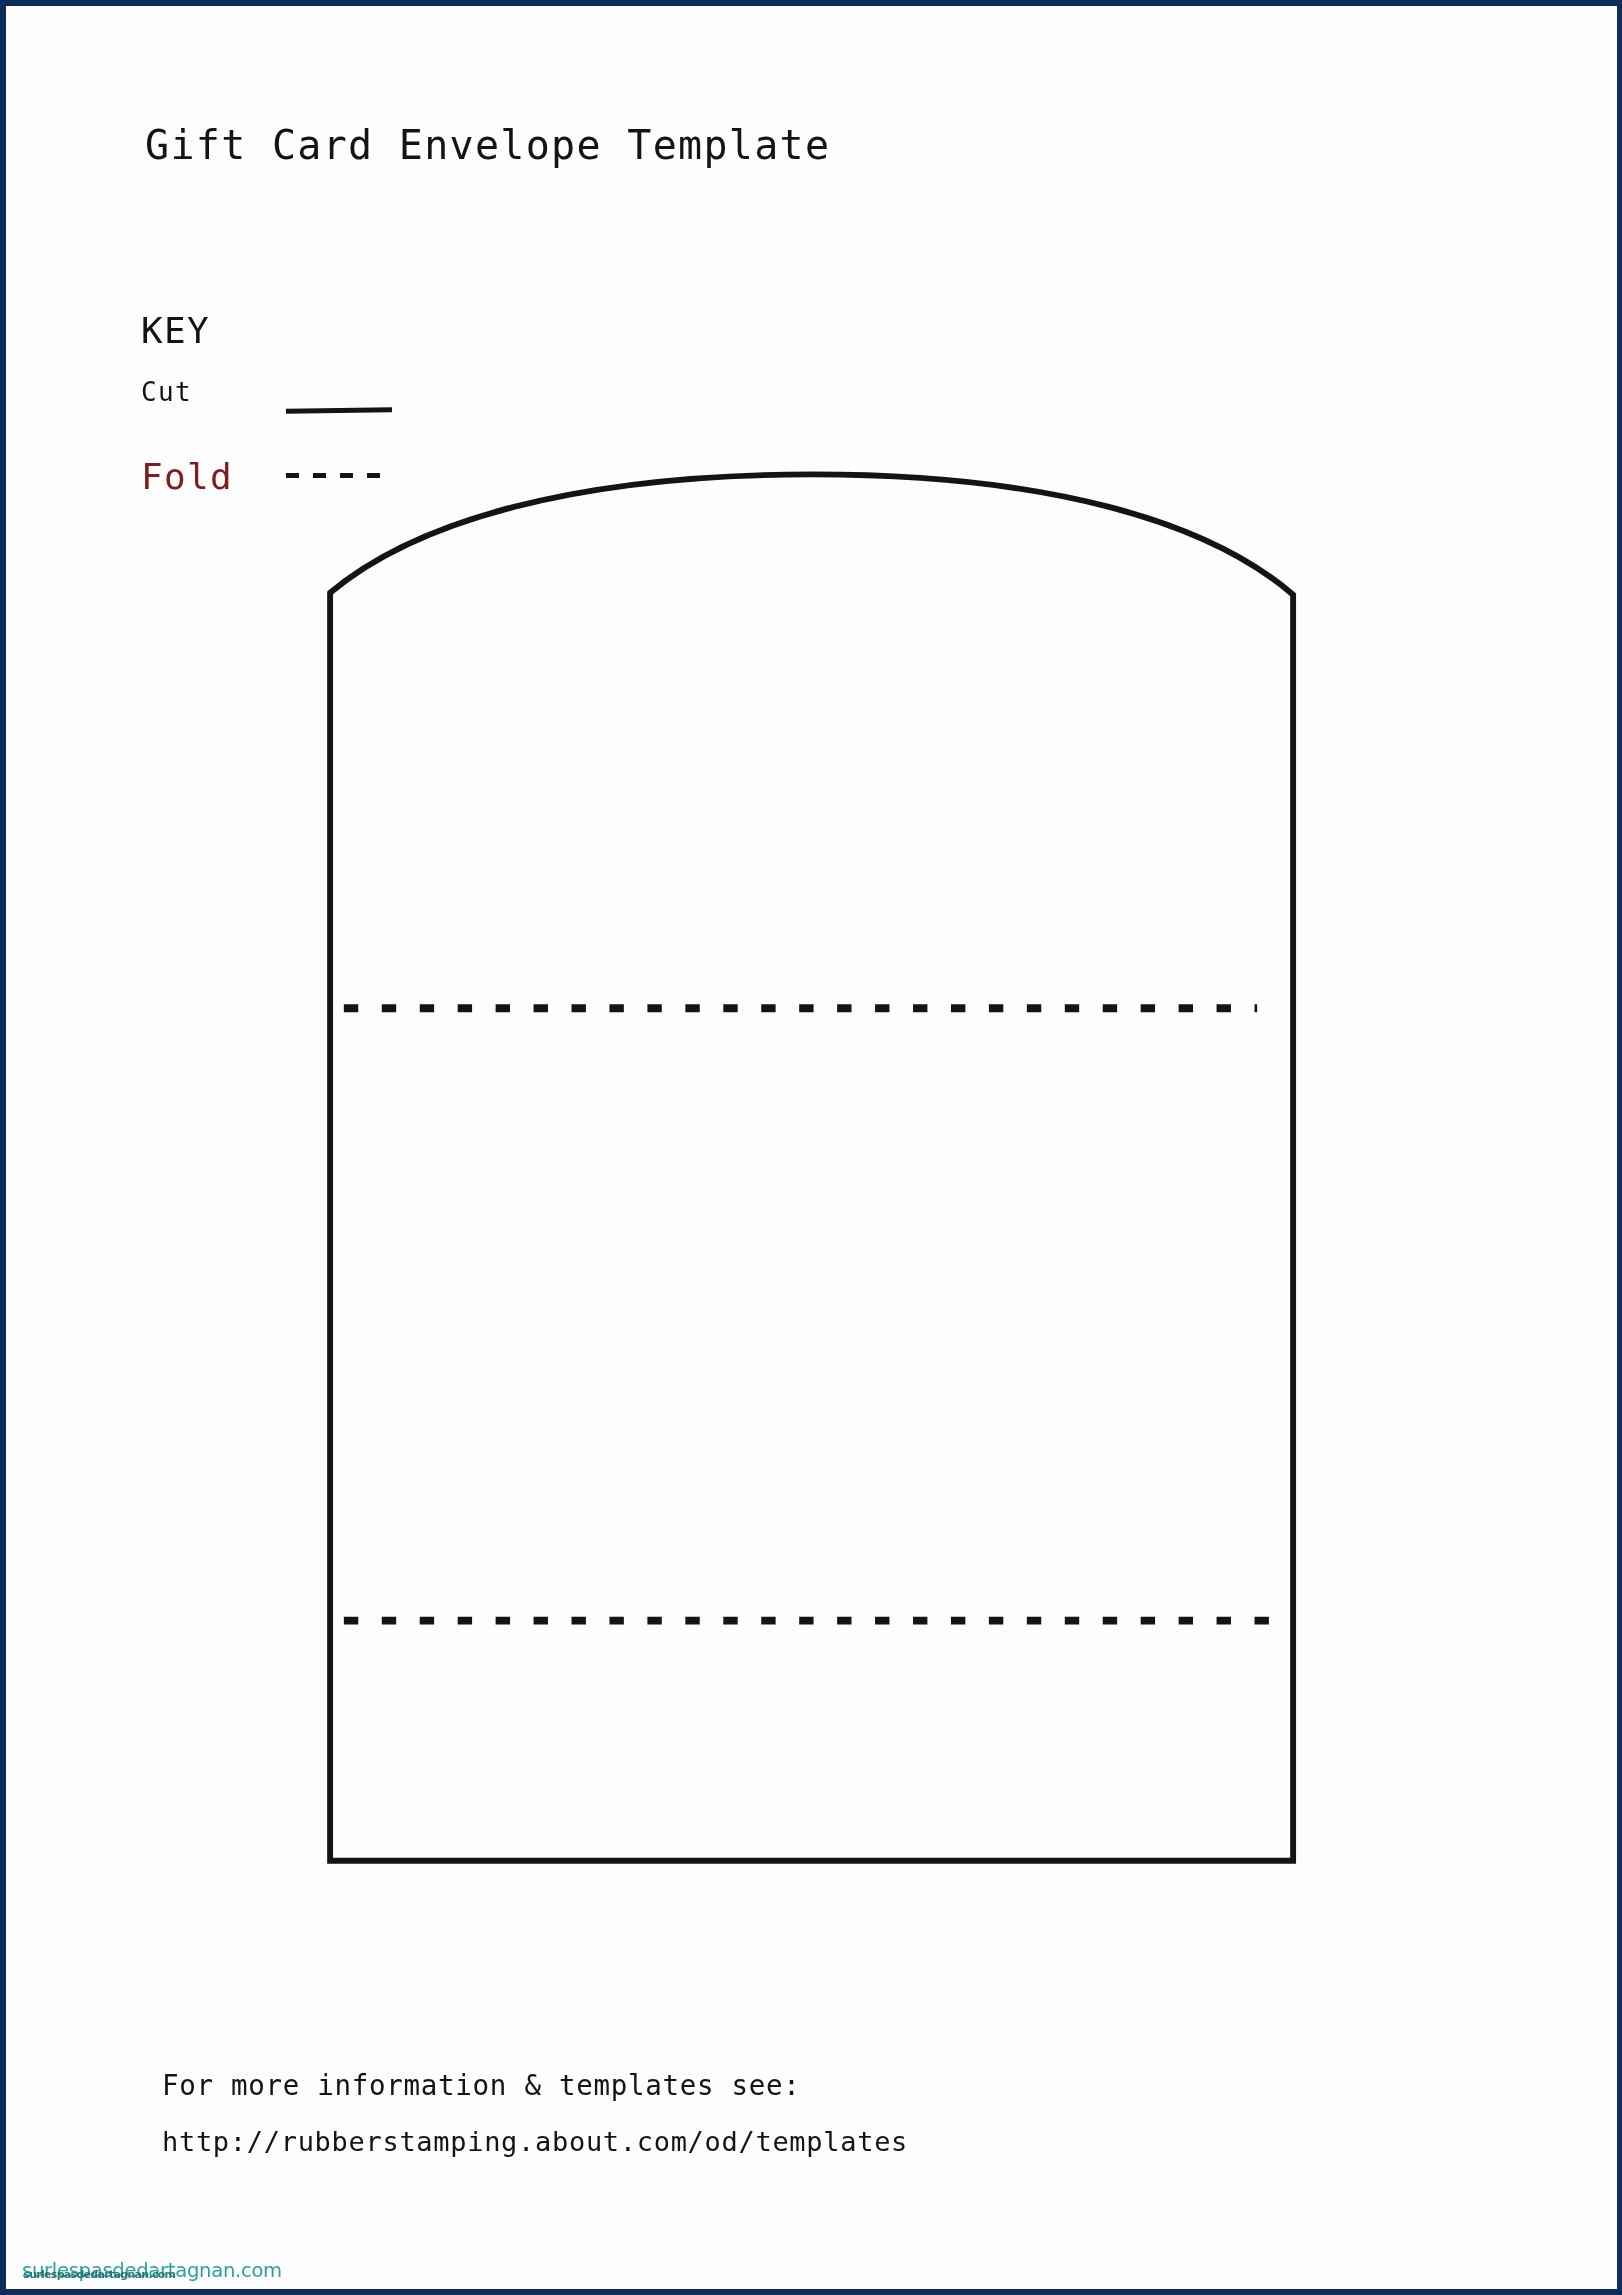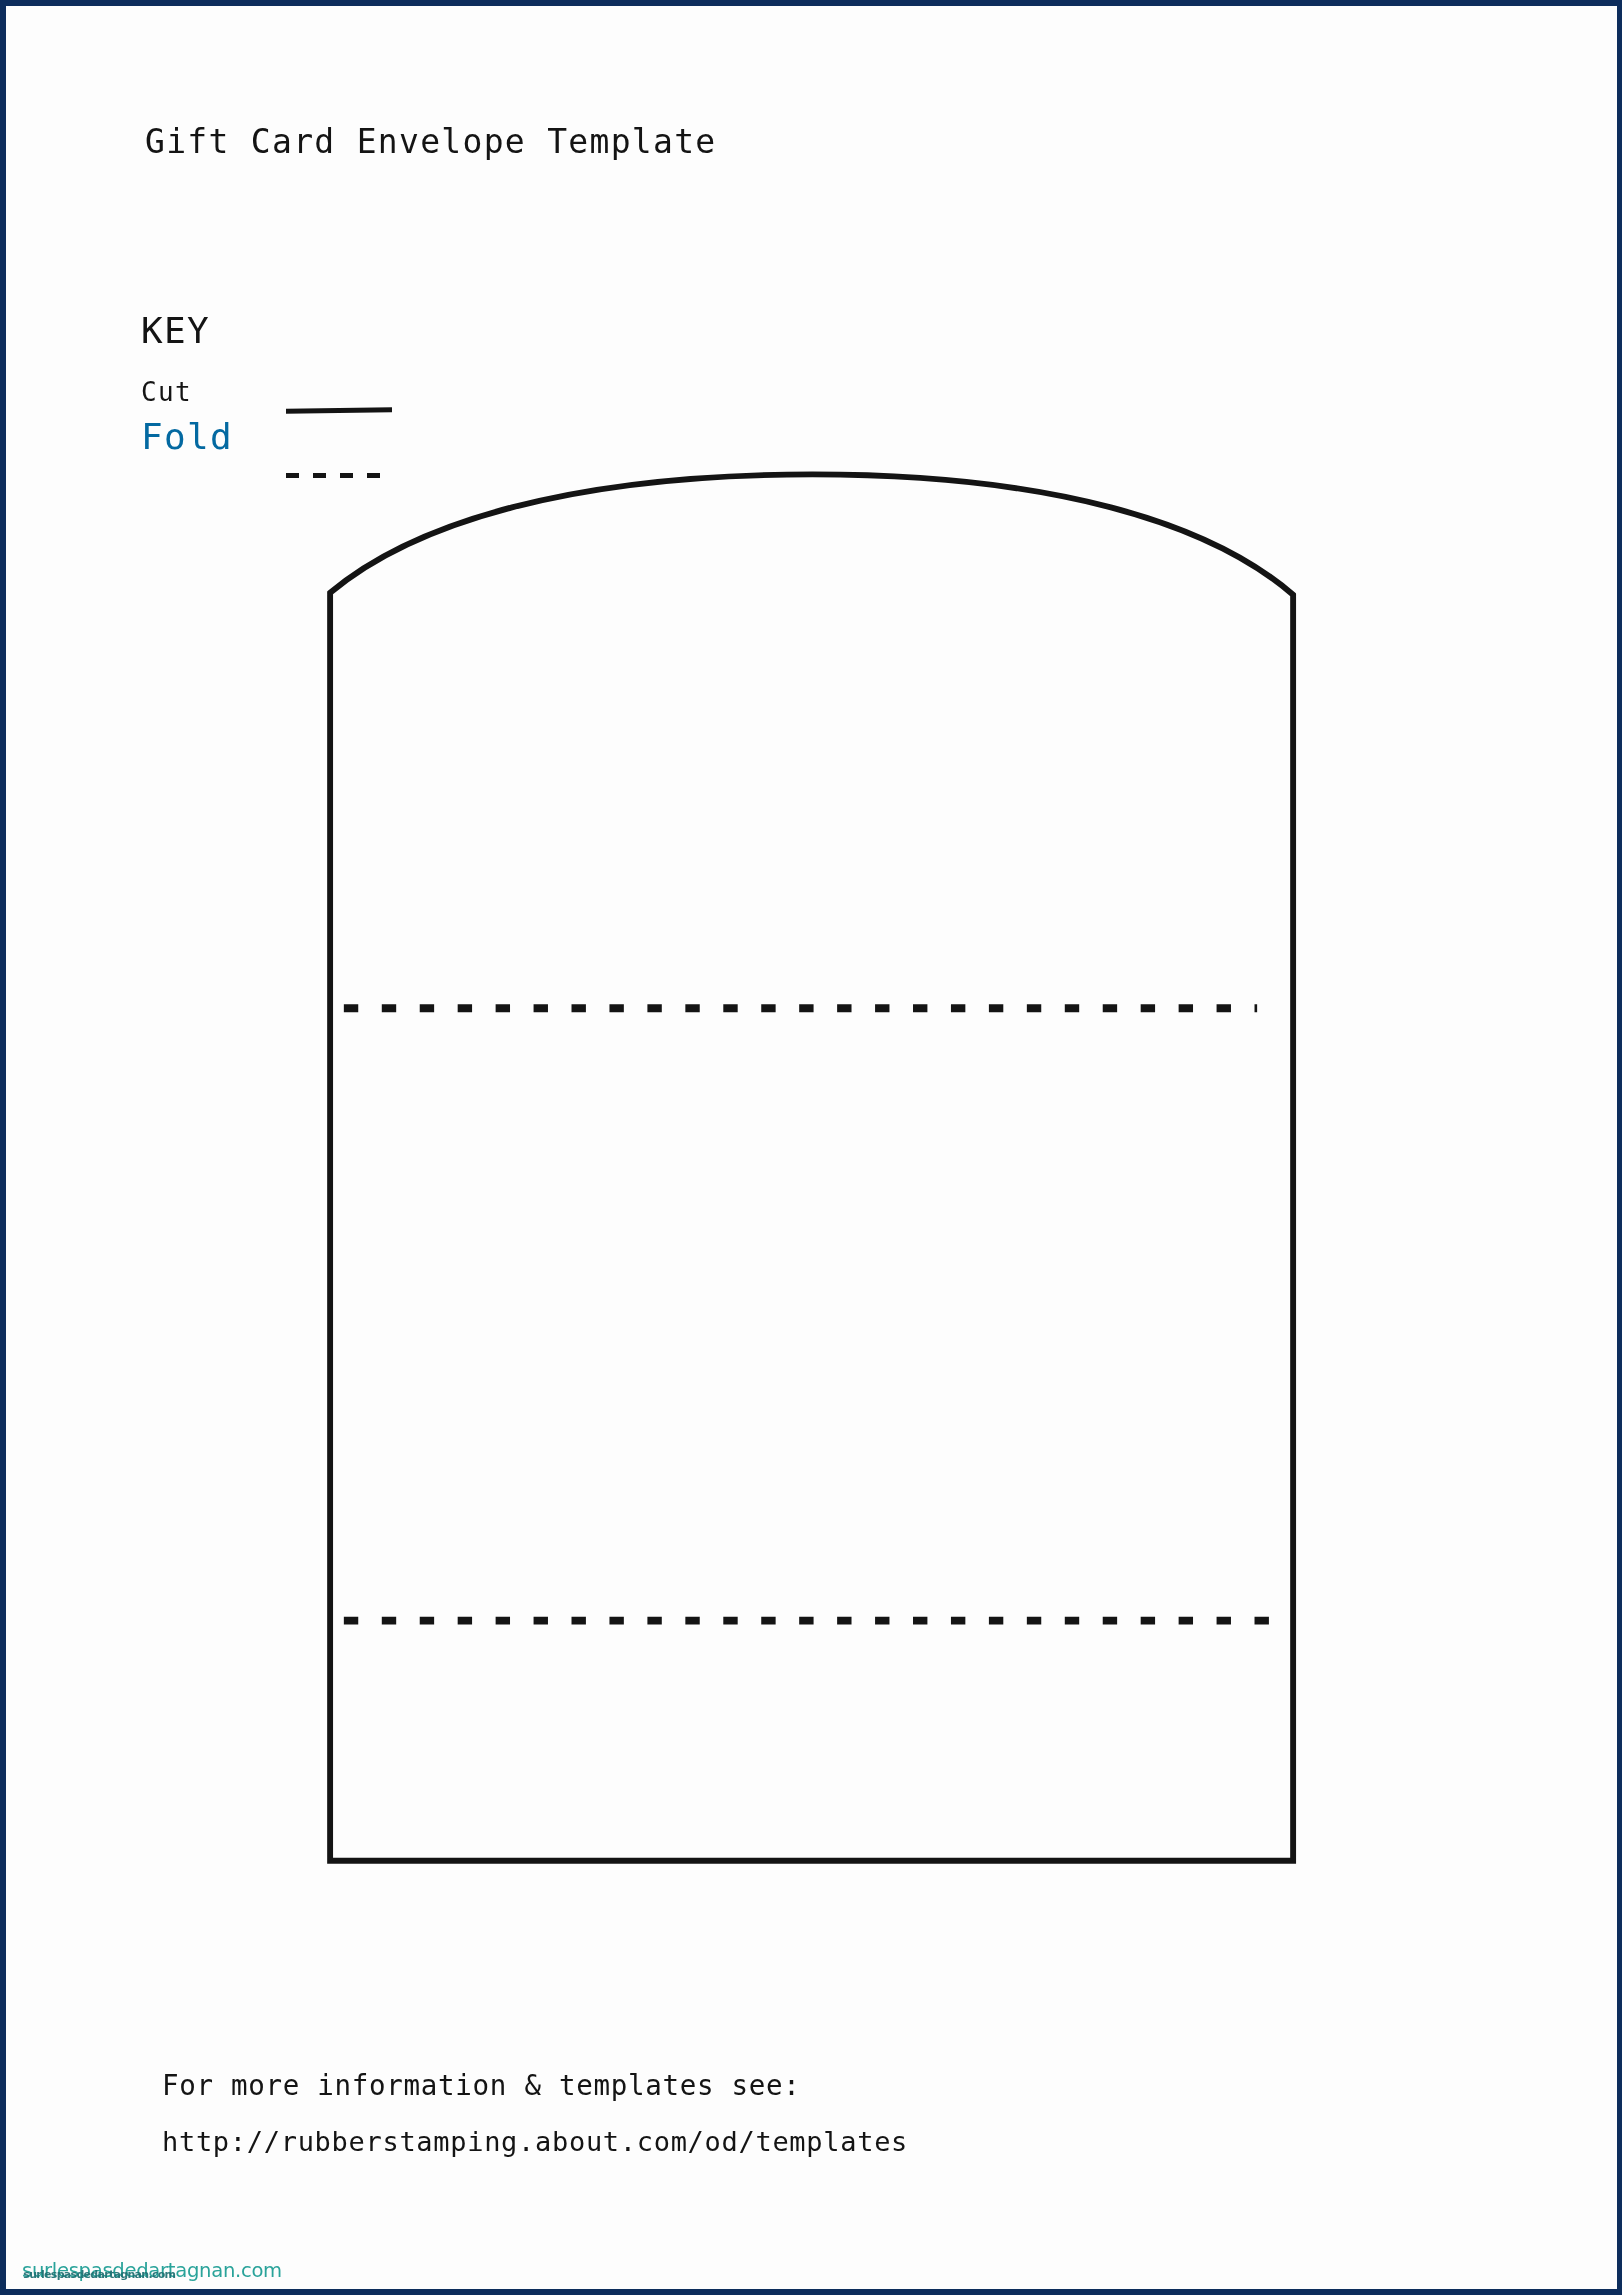--- a/index.html
+++ b/index.html
@@ -16,21 +16,21 @@
     border: 6.5px solid #0d2d5c;
     overflow: hidden;
     font-family: "DejaVu Sans Mono", "Liberation Mono", monospace;
   }
 
   
   .doc-title {
     position: absolute;
     left: 139px;
     top: 116px;
-    font-size: 33px;
+    font-size: 40px;
     letter-spacing: 1.3px;
     color: #141414;
     white-space: nowrap;
     font-family: "DejaVu Sans Mono", "Liberation Mono", monospace;
   }
 
   .key-heading {
     position: absolute;
     left: 135px;
     top: 304px;
@@ -44,24 +44,24 @@
     left: 135px;
     top: 371px;
     font-size: 26px;
     letter-spacing: 1.3px;
     color: #141414;
     white-space: nowrap;
   }
   .key-row-fold {
     position: absolute;
     left: 135px;
-    top: 410px;
+    top: 450px;
     font-size: 36px;
     letter-spacing: 1.3px;
-    color: #0369a1;
+    color: #7f1d1d;
     white-space: nowrap;
   }
 
   
   .key-cut-sample {
     position: absolute;
     left: 280px;
     top: 402px;
     width: 106px;
     height: 4.6px;

